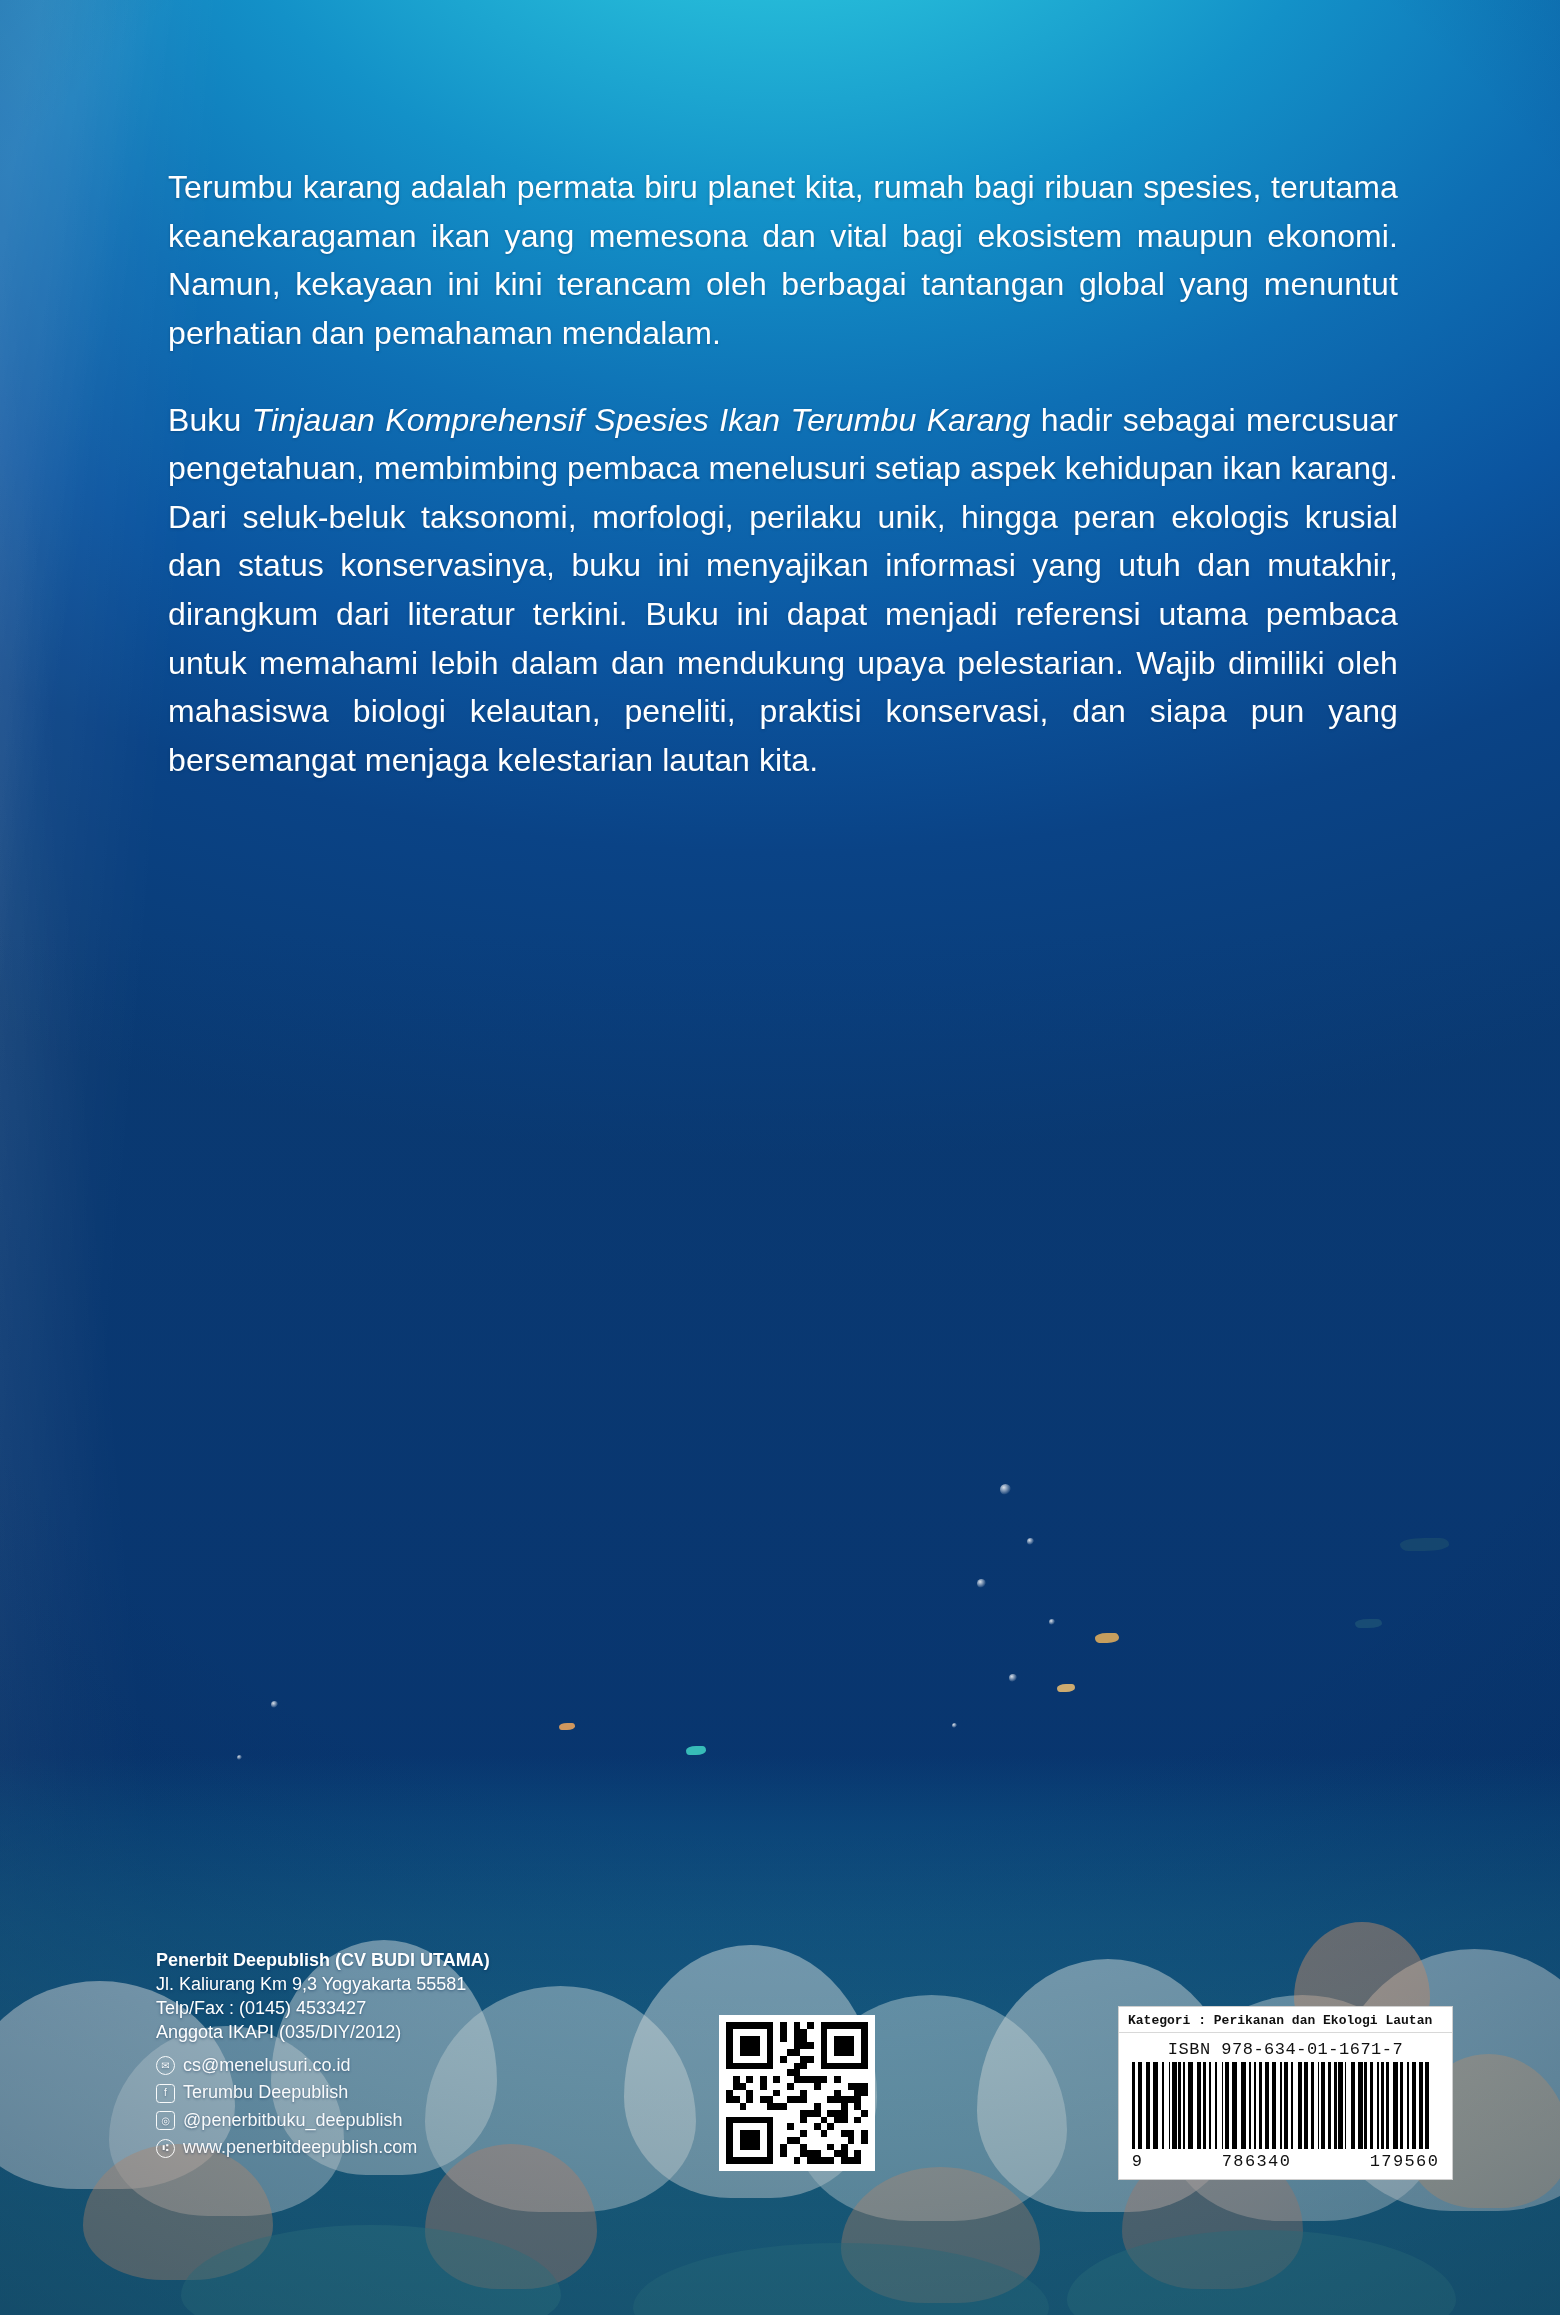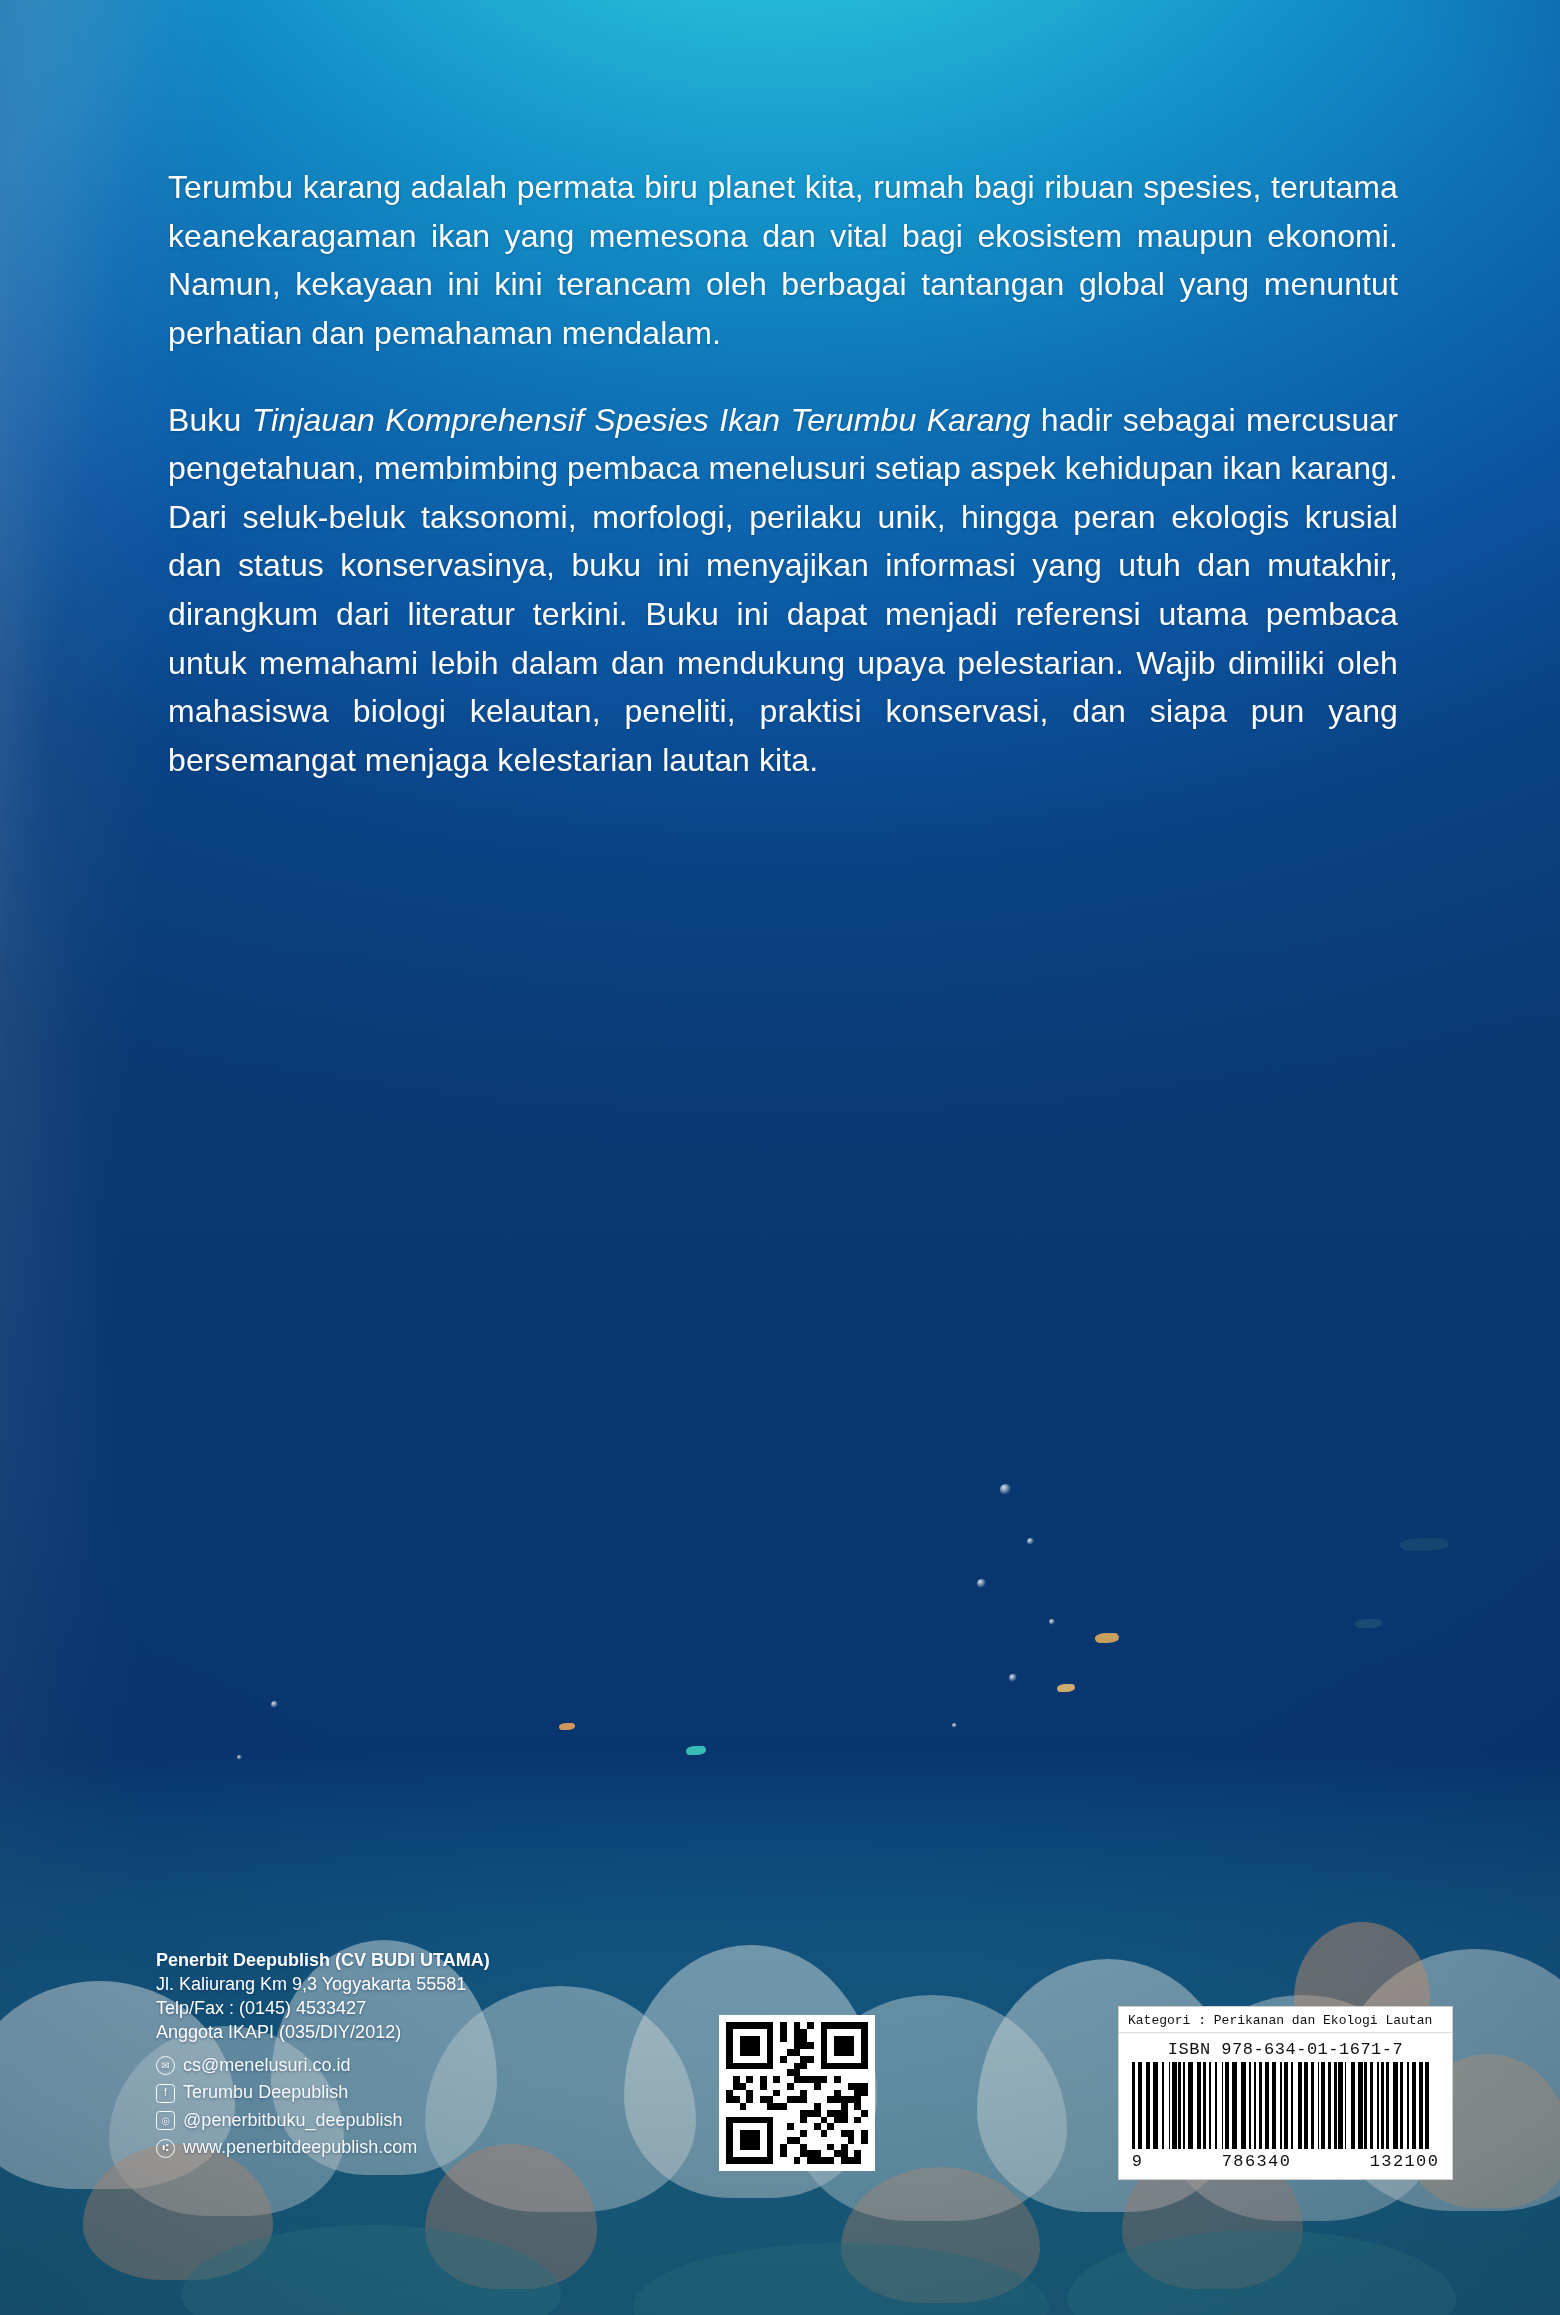--- a/index.html
+++ b/index.html
@@ -173,20 +173,21 @@
     border: 0.9px solid #cfcfcf;
     box-sizing: border-box;
     font-family: "Liberation Mono", monospace;
     color: #111;
   }
   .isbn-cat {
     font-size: 13px;
     padding: 6.3px 9px 4.5px 9px;
     border-bottom: 0.9px solid #d8d8d8;
     white-space: nowrap;
+    font-weight: bold;
   }
   .isbn-num {
     text-align: center;
     font-size: 17px;
     letter-spacing: 0.5px;
     padding: 6.3px 0 3.6px 0;
   }
   .barcode {
     height: 87px;
     margin: 0 12.7px;
@@ -831,18 +832,18 @@
         <i class="sp" style="width: 2.7px;"></i>
         <i style="width: 4.5px;"></i>
         <i class="sp" style="width: 2.7px;"></i>
         <i style="width: 3.6px;"></i>
         <i class="sp" style="width: 1.8px;"></i>
         <i style="width: 4.5px;"></i>
       </div>
     <div class="isbn-digits">
       <span>9</span>
       <span>786340</span>
-      <span>132100</span>
+      <span>179560</span>
     </div>
   </div>
 
 </div>
 
 
 </body></html>

